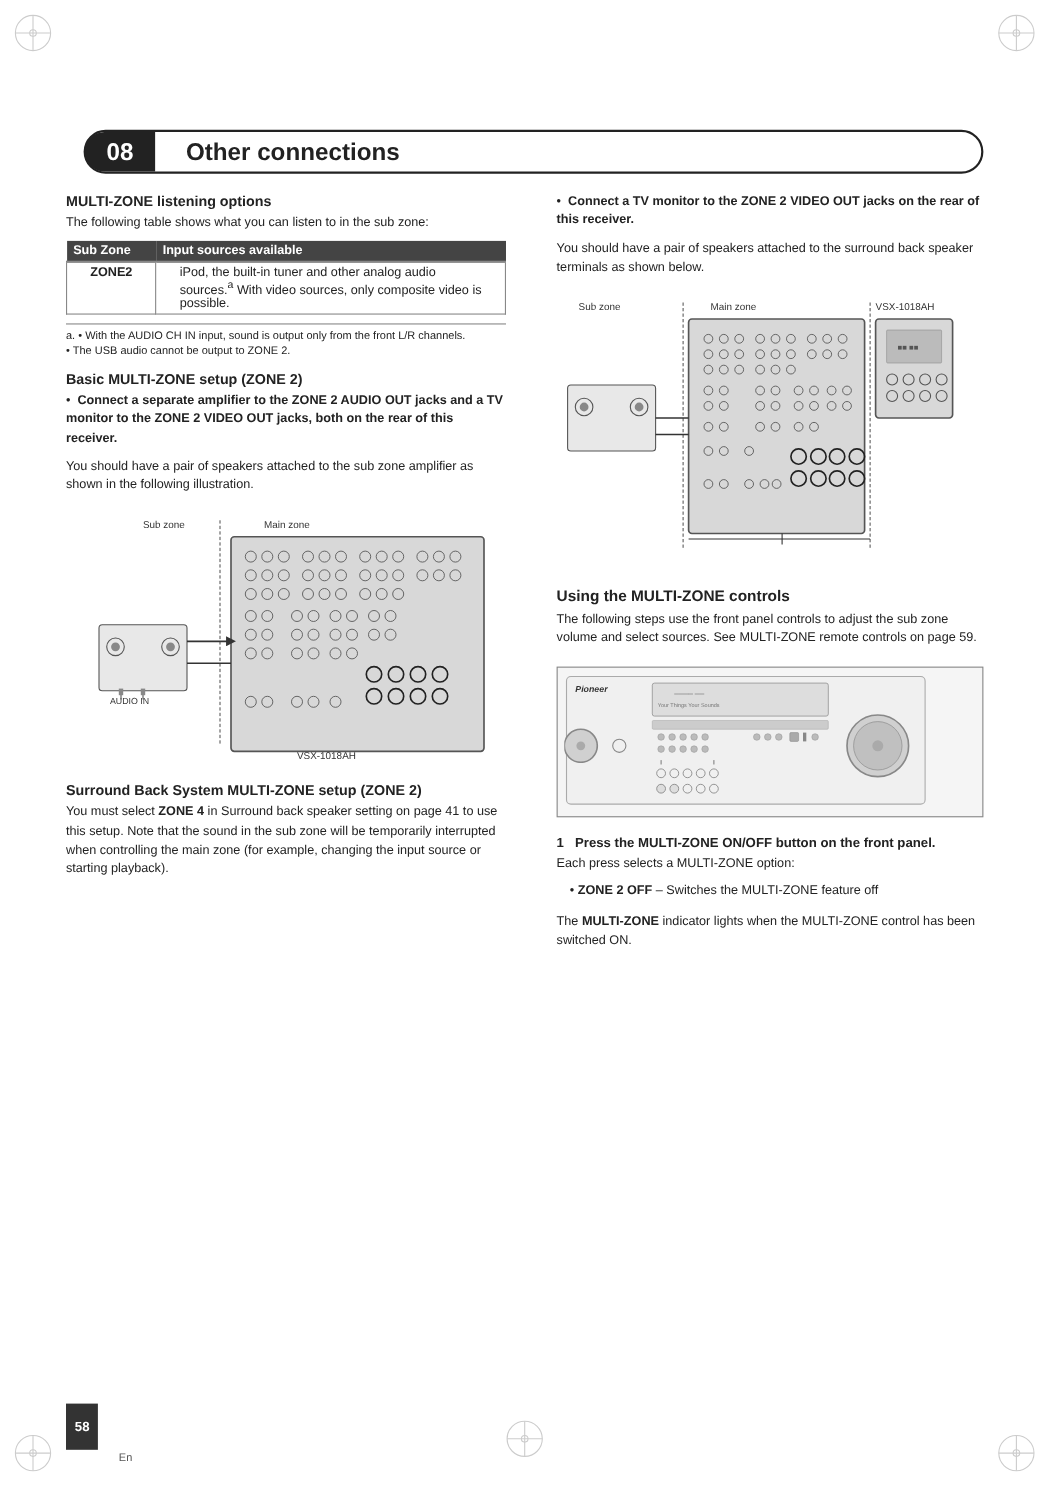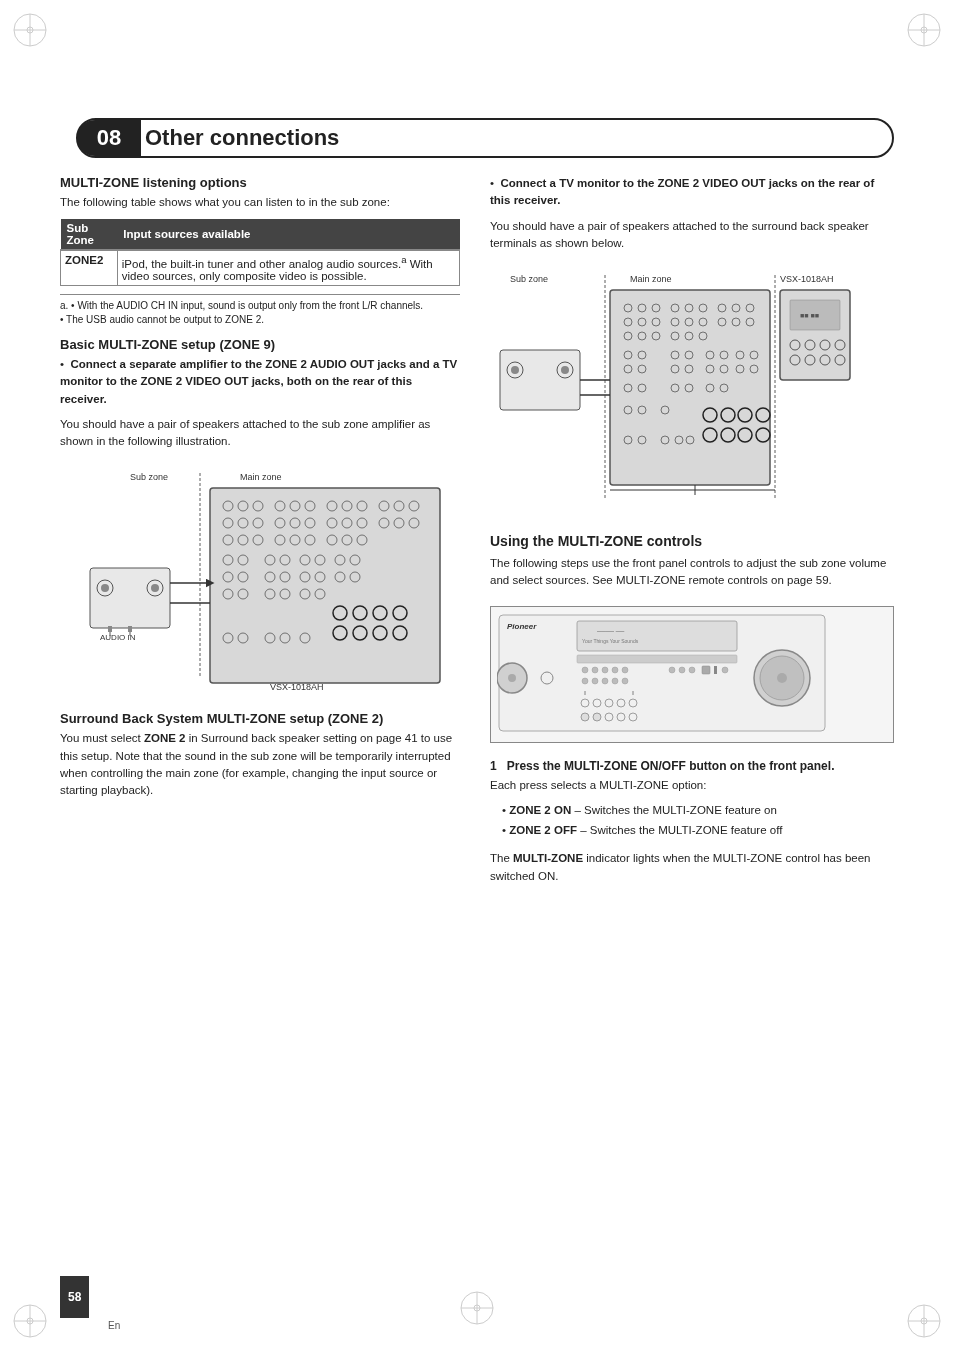--- a/index.html
+++ b/index.html
@@ -48,32 +48,32 @@
       display: flex;
       align-items: center;
       justify-content: center;
       border-radius: 18px 0 0 18px;
       margin-left: -1px;
       flex-shrink: 0;
     }
     .header-title {
       font-size: 22px;
       font-weight: bold;
-      padding-left: 4px;
+      padding-left: 28px;
     }
 
     
     .page-content {
       position: absolute;
       top: 175px;
       left: 60px;
       right: 60px;
       bottom: 80px;
       display: flex;
-      gap: 30px;
+      gap: 46px;
     }
 
     
     .left-col {
       flex: 0 0 400px;
       display: flex;
       flex-direction: column;
     }
 
     
@@ -106,21 +106,21 @@
     }
     .zone-table th {
       background: #444;
       color: #fff;
       text-align: left;
       padding: 3px 6px;
       font-weight: bold;
     }
     .zone-table td {
       border: 1px solid #888;
-      padding: 3px 4px;
+      padding: 3px 21px;
       vertical-align: top;
     }
     .zone-table tr:first-child td { border-top: 2px solid #888; }
 
     .footnote {
       font-size: 10px;
       line-height: 1.4;
       margin-bottom: 10px;
       border-top: 1px solid #888;
       padding-top: 4px;
@@ -255,21 +255,21 @@
           </td>
         </tr>
       </tbody>
     </table>
 
     <div class="footnote">
       <div>a. • With the AUDIO CH IN input, sound is output only from the front L/R channels.</div>
       <div>• The USB audio cannot be output to ZONE 2.</div>
     </div>
 
-    <div class="section-title">Basic MULTI-ZONE setup (ZONE 9)</div>
+    <div class="section-title">Basic MULTI-ZONE setup (ZONE 2)</div>
 
     <div class="section-text">
       <span>• &nbsp;</span><span class="bold">Connect a separate amplifier to the ZONE 2 AUDIO OUT jacks and a TV monitor to the ZONE 2 VIDEO OUT jacks, both on the rear of this receiver.</span>
     </div>
     <div class="section-text">You should have a pair of speakers attached to the sub zone amplifier as shown in the following illustration.</div>
 
     <div class="diagram-container">
       <svg width="380" height="230" viewBox="0 0 380 230" class="receiver-svg">
 
         <text x="60" y="12" font-size="9" fill="#333">Sub zone</text>
@@ -380,21 +380,21 @@
         <defs>
           <marker id="arrow" markerWidth="6" markerHeight="6" refX="3" refY="3" orient="auto">
             <path d="M0,0 L0,6 L6,3 z" fill="#333"></path>
           </marker>
         </defs>
       </svg>
     </div>
 
     <div class="section-title">Surround Back System MULTI-ZONE setup (ZONE 2)</div>
     <div class="section-text">
-      <span>You must select </span><span class="bold">ZONE 2</span><span> in </span><span class="italic">Surround back speaker setting</span><span> on page 41 to use this setup. Note that the sound in the sub zone will be temporarily interrupted when controlling the main zone (for example, changing the input source or starting playback).</span>
+      <span>You must select </span><span class="bold">ZONE 4</span><span> in </span><span class="italic">Surround back speaker setting</span><span> on page 41 to use this setup. Note that the sound in the sub zone will be temporarily interrupted when controlling the main zone (for example, changing the input source or starting playback).</span>
     </div>
 
   </div>
 
   <div class="right-col">
 
     <div class="section-text">
       <span>• &nbsp;</span><span class="bold">Connect a TV monitor to the ZONE 2 VIDEO OUT jacks on the rear of this receiver.</span>
     </div>
     <div class="section-text">You should have a pair of speakers attached to the surround back speaker terminals as shown below.</div>
@@ -565,23 +565,20 @@
       </svg>
     </div>
 
     <div class="step-heading">
       <span>1</span>&nbsp;&nbsp;
       <span class="bold">Press the MULTI-ZONE ON/OFF button on the front panel.</span>
     </div>
     <div class="section-text">Each press selects a MULTI-ZONE option:</div>
 
     <div class="bullet-item">
-      <span class="bold">ZONE 2 ON</span><span> – Switches the MULTI-ZONE feature on</span>
-    </div>
-    <div class="bullet-item">
       <span class="bold">ZONE 2 OFF</span><span> – Switches the MULTI-ZONE feature off</span>
     </div>
 
     <div class="section-text" style="margin-top:8px;">
       <span>The </span><span class="bold">MULTI-ZONE</span><span> indicator lights when the MULTI-ZONE control has been switched ON.</span>
     </div>
 
   </div>
 
 </div>

